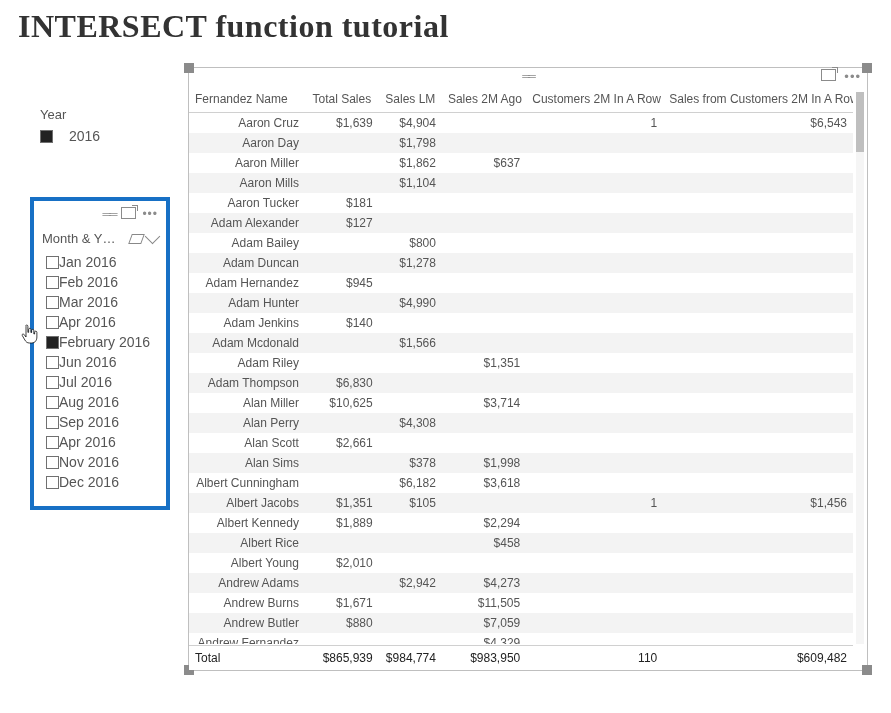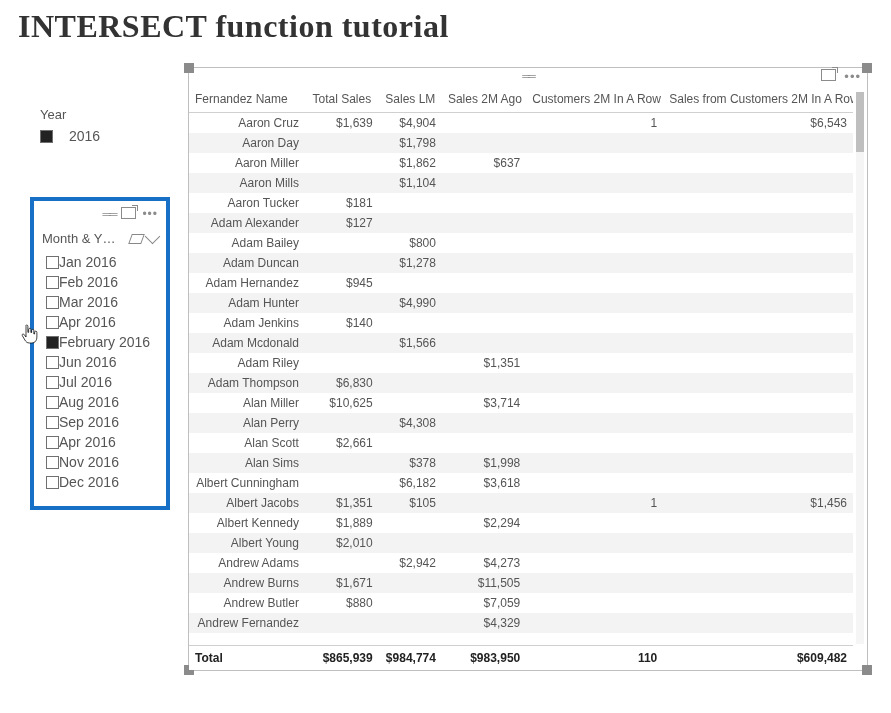--- a/index.html
+++ b/index.html
@@ -223,21 +223,21 @@
     border-top: 1px solid var(--grey-border);
     background: #fff;
   }
   .totals table {
     width: 100%;
     border-collapse: collapse;
     table-layout: fixed;
     font-size: 12px;
   }
   .totals td {
-    font-weight: 700;
+    font-weight: 400;
     color: #222;
     padding: 5px 6px;
     text-align: right;
     white-space: nowrap;
   }
   .totals td.name-col { text-align: left; }
 
   
   .col-name  { width: 110px; }
   .col-ts    { width: 70px;  }
@@ -552,20 +552,28 @@
               </tr>
               <tr>
                 <td class="name-col">Albert Kennedy</td>
                 <td>$1,889</td>
                 <td></td>
                 <td>$2,294</td>
                 <td></td>
                 <td></td>
               </tr>
               <tr>
+                <td class="name-col">Albert Rice</td>
+                <td></td>
+                <td></td>
+                <td>$458</td>
+                <td></td>
+                <td></td>
+              </tr>
+              <tr>
                 <td class="name-col">Albert Young</td>
                 <td>$2,010</td>
                 <td></td>
                 <td></td>
                 <td></td>
                 <td></td>
               </tr>
               <tr>
                 <td class="name-col">Andrew Adams</td>
                 <td></td>

